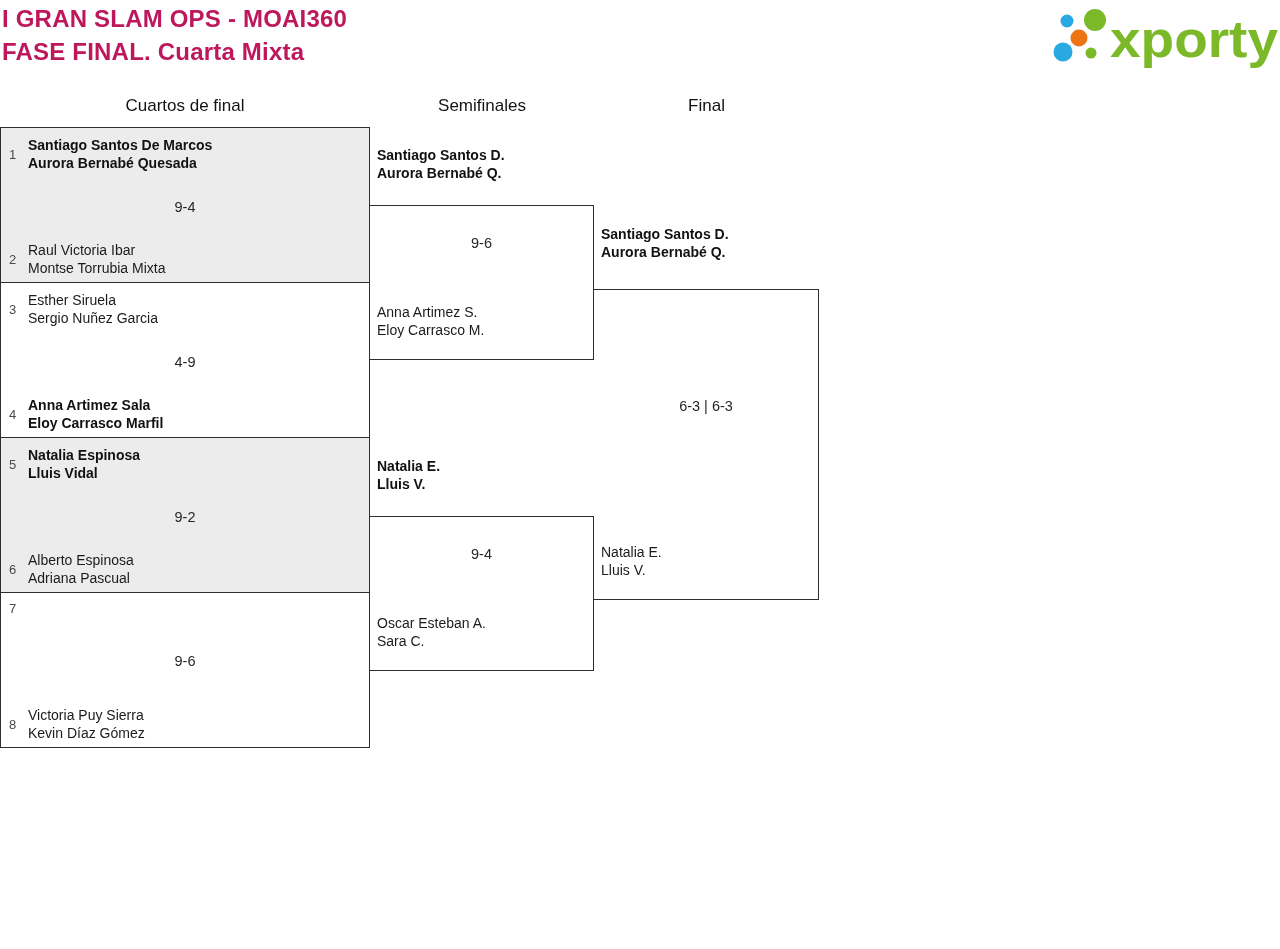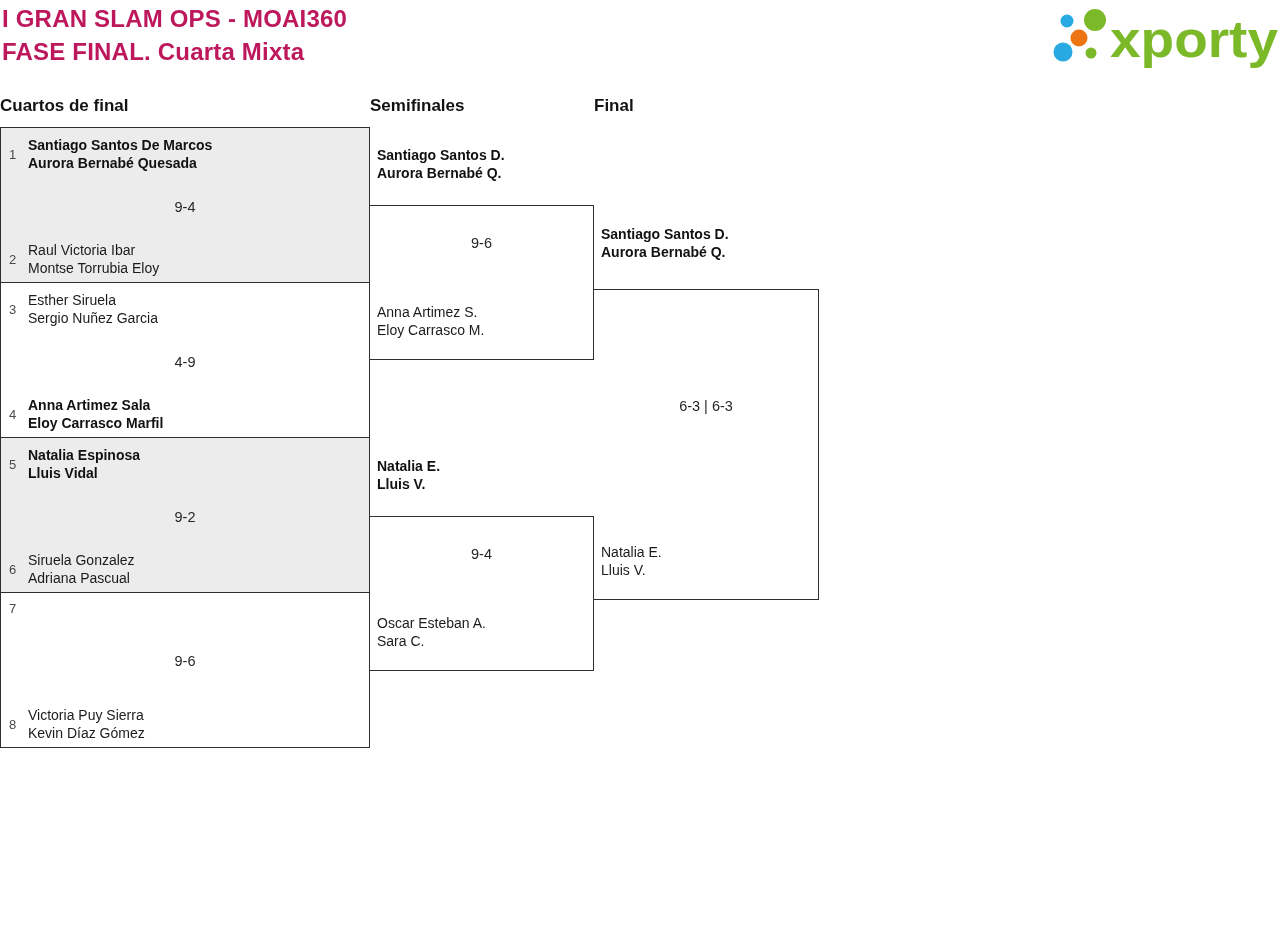--- a/index.html
+++ b/index.html
@@ -6,22 +6,22 @@
   body{
     width:1280px;height:949px;position:relative;background:#ffffff;
     font-family:"Liberation Sans", sans-serif;color:#1b1b1b;overflow:hidden;
   }
   .page-title{
     position:absolute;left:2px;top:2px;
     font-size:24px;font-weight:700;line-height:33px;color:#be185d;letter-spacing:.2px;
   }
   .logo{position:absolute;left:1048px;top:0;width:232px;height:72px;}
   .round-header{
-    position:absolute;top:96px;
-    font-size:17px;font-weight:700;color:#131313;
+    position:absolute;top:96px;text-align:center;
+    font-size:17px;font-weight:400;color:#131313;
   }
   .hdr-qf{left:0;width:370px;}
   .hdr-sf{left:370px;width:224px;}
   .hdr-f{left:594px;width:225px;}
 
   
   .qf-col{
     position:absolute;left:0;top:127px;width:370px;height:621px;
     border:1px solid #2e2e2e;box-sizing:border-box;
     display:flex;flex-direction:column;
@@ -88,21 +88,21 @@
       <span class="team-lines winner">
         <div>Santiago Santos De Marcos</div>
         <div>Aurora Bernabé Quesada</div>
       </span>
     </div>
     <div class="score">9-4</div>
     <div class="team-row">
       <span class="seed">2</span>
       <span class="team-lines">
         <div>Raul Victoria Ibar</div>
-        <div>Montse Torrubia Eloy</div>
+        <div>Montse Torrubia Mixta</div>
       </span>
     </div>
   </div>
 
   <div class="qf-box divided">
     <div class="team-row">
       <span class="seed">3</span>
       <span class="team-lines">
         <div>Esther Siruela</div>
         <div>Sergio Nuñez Garcia</div>
@@ -123,21 +123,21 @@
       <span class="seed">5</span>
       <span class="team-lines winner">
         <div>Natalia Espinosa</div>
         <div>Lluis Vidal</div>
       </span>
     </div>
     <div class="score">9-2</div>
     <div class="team-row">
       <span class="seed">6</span>
       <span class="team-lines">
-        <div>Siruela Gonzalez</div>
+        <div>Alberto Espinosa</div>
         <div>Adriana Pascual</div>
       </span>
     </div>
   </div>
 
   <div class="qf-box">
     <div class="team-row">
       <span class="seed">7</span>
     </div>
     <div class="score">9-6</div>

